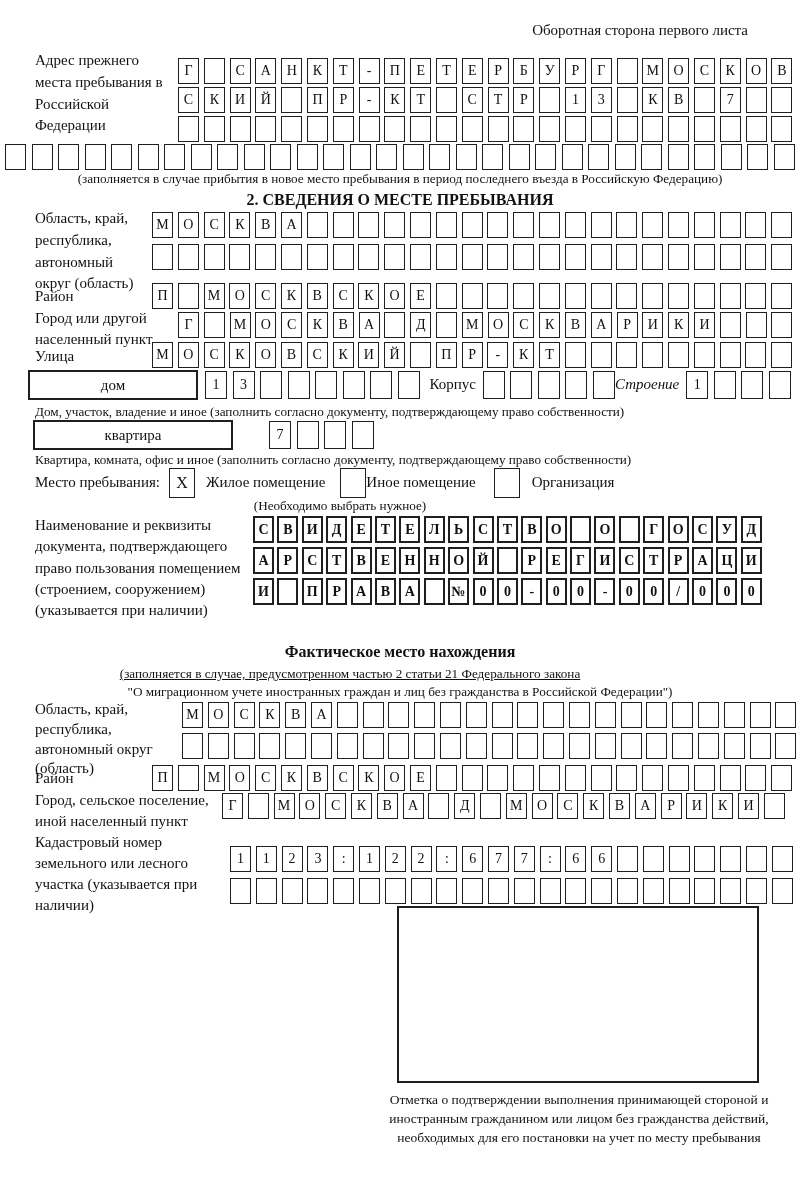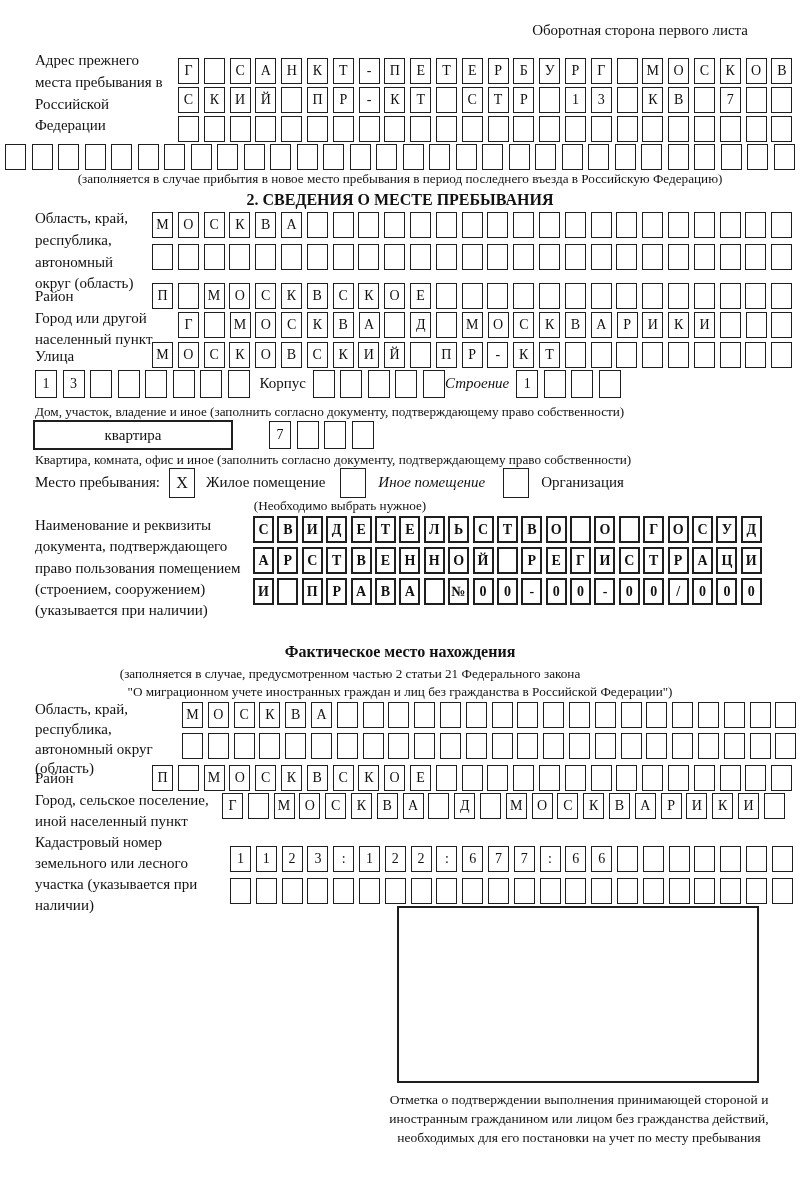--- a/index.html
+++ b/index.html
@@ -294,20 +294,21 @@
     <div class="cell"></div>
     <div class="cell"></div>
     <div class="cell"></div>
     <div class="cell"></div>
     <div class="cell"></div>
     <div class="cell"></div>
     <div class="cell"></div>
   </div>
 
 <div class="abs flexrow" style="left:28px; top:370px;">
+  <div class="bigbox" style="width:170px; height:30px;">дом</div>
   <div class="cells house-cells" style="margin-left:7px;">
       <div class="cell">1</div>
       <div class="cell">3</div>
       <div class="cell"></div>
       <div class="cell"></div>
       <div class="cell"></div>
       <div class="cell"></div>
       <div class="cell"></div>
       <div class="cell"></div>
     </div>
@@ -338,21 +339,21 @@
       <div class="cell"></div>
     </div>
 </div>
 <div class="abs caption" style="left:35px; top:452px;">Квартира, комната, офис и иное (заполнить согласно документу, подтверждающему право собственности)</div>
 
 <div class="abs flexrow" style="left:35px; top:468px;">
   <div class="label">Место пребывания:</div>
   <div class="cell checkbox" style="margin-left:9px;">X</div>
   <div class="label" style="margin-left:11px;">Жилое помещение</div>
   <div class="cell checkbox" style="margin-left:15px;"></div>
-  <div class="label" style="margin-left:12px;font-style:italic;">Иное помещение</div>
+  <div class="label" style="">Иное помещение</div>
   <div class="cell checkbox" style="margin-left:18px;"></div>
   <div class="label" style="margin-left:12px;">Организация</div>
 </div>
 <div class="abs caption center" style="left:170px; top:498px; width:340px;">(Необходимо выбрать нужное)</div>
 
 <div class="abs label" style="left:35px; top:515px; width:218px; line-height:1.42;">Наименование и реквизиты документа, подтверждающего право пользования помещением (строением, сооружением) (указывается при наличии)</div>
 <div class="abs cells doc-cells" style="left:253px; top:516px;">
     <div class="cell">С</div>
     <div class="cell">В</div>
     <div class="cell">И</div>
@@ -416,21 +417,21 @@
     <div class="cell">-</div>
     <div class="cell">0</div>
     <div class="cell">0</div>
     <div class="cell">/</div>
     <div class="cell">0</div>
     <div class="cell">0</div>
     <div class="cell">0</div>
   </div>
 
 <div class="abs title center" style="left:0; top:643px; width:800px;">Фактическое место нахождения</div>
-<div class="abs caption center" style="left:0; top:666px; width:700px;">(заполняется в случае, предусмотренном частью 2 статьи 21 Федерального закона</div>
+<div class="abs caption center" style="left:0; top:666px; width:700px;text-decoration:underline;">(заполняется в случае, предусмотренном частью 2 статьи 21 Федерального закона</div>
 <div class="abs caption center" style="left:0; top:684px; width:800px;">"О миграционном учете иностранных граждан и лиц без гражданства в Российской Федерации")</div>
 
 <div class="abs label" style="left:35px; top:700px; width:148px; line-height:1.32;">Область, край, республика, автономный округ (область)</div>
 <div class="abs cells" style="left:182px; top:702px;">
     <div class="cell">М</div>
     <div class="cell">О</div>
     <div class="cell">С</div>
     <div class="cell">К</div>
     <div class="cell">В</div>
     <div class="cell">А</div>

